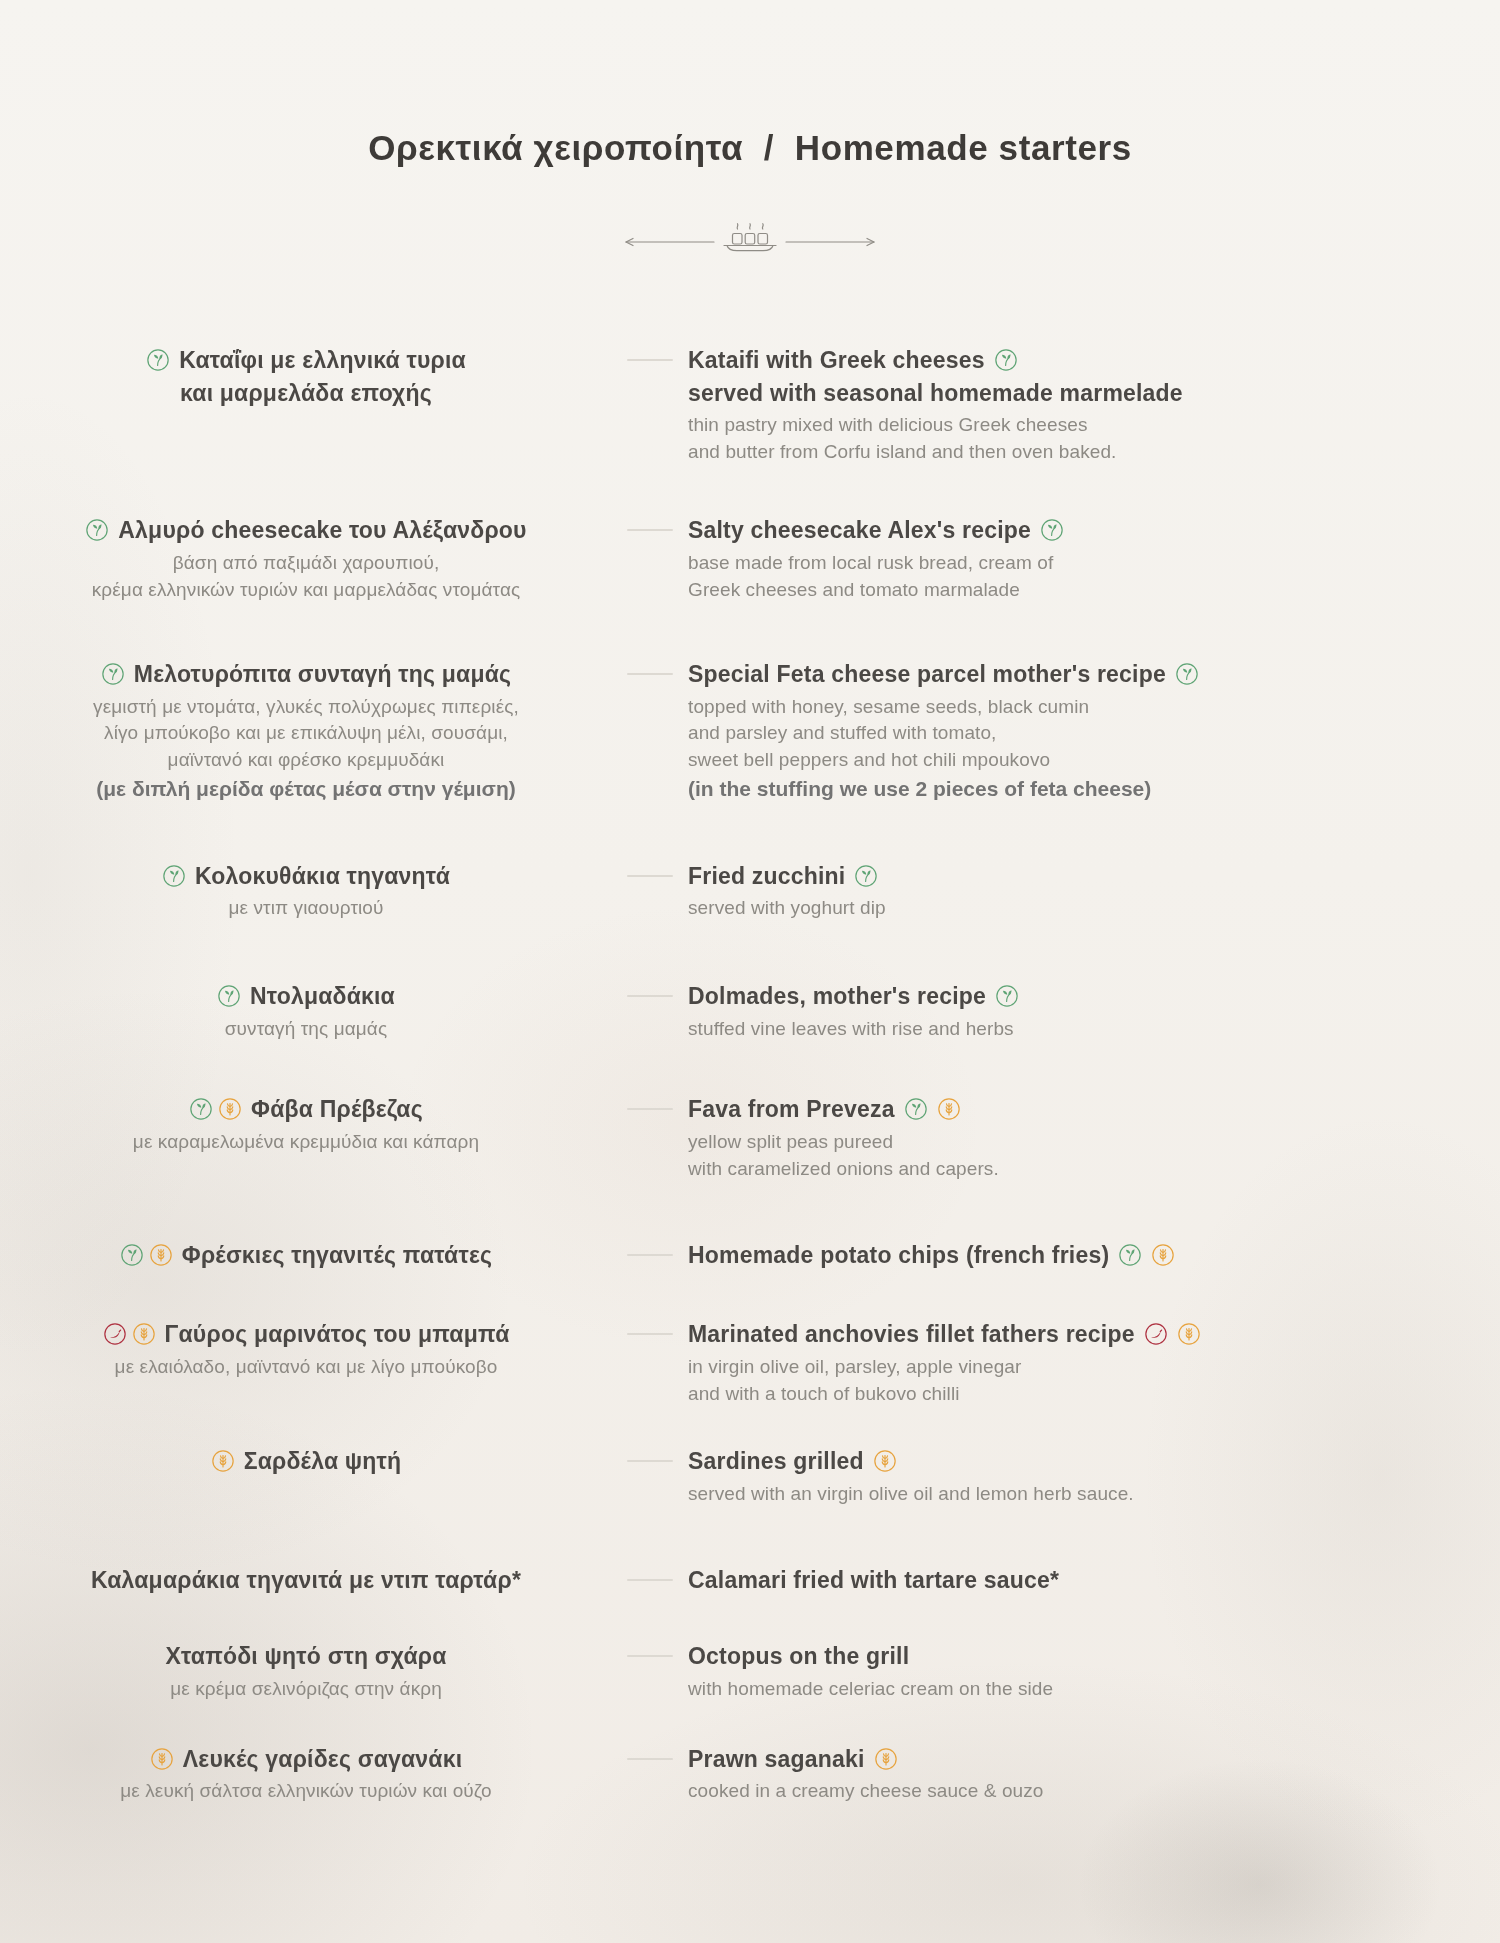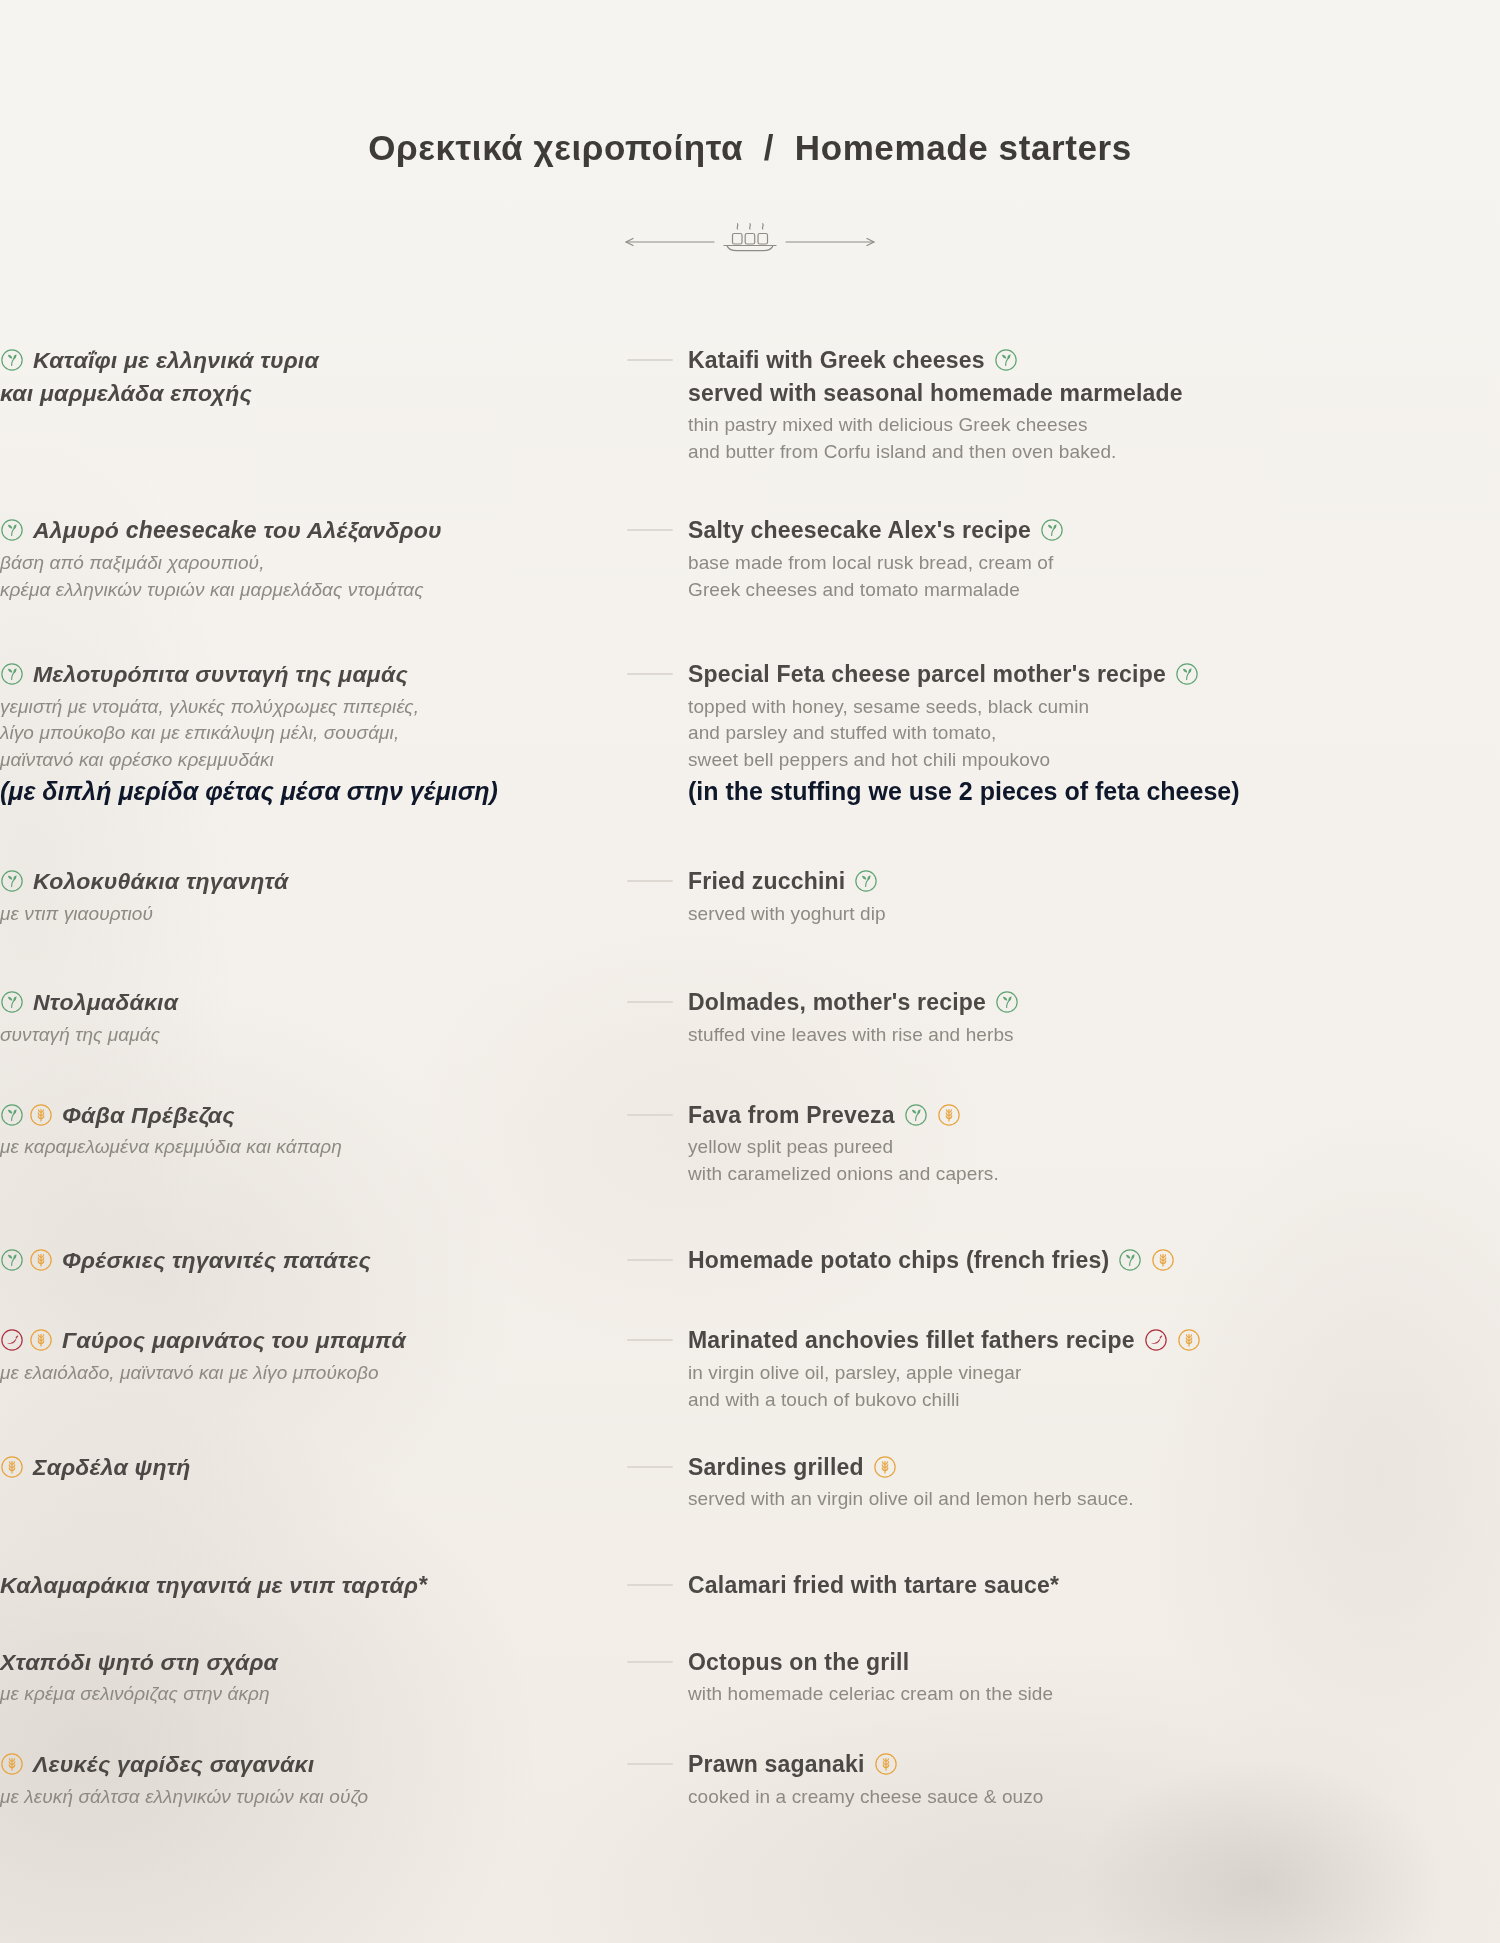--- a/index.html
+++ b/index.html
@@ -22,27 +22,27 @@
       radial-gradient(300px 700px at 2% 45%, rgba(150,140,130,.08), transparent 70%);
   }
   .menu{position:relative;z-index:1;padding-top:128px;}
   h1{
     margin:0;text-align:center;font-size:35px;font-weight:600;
     color:#3e3b38;letter-spacing:.6px;white-space:pre;
   }
   .ornament{width:260px;margin:40px auto 0;color:#8f8c86;display:block;}
   .items{margin-top:84px;}
   .item{display:grid;grid-template-columns:612px 76px 812px;align-items:start;}
-  .col.gr{text-align:left;font-style:italic;}
+  .col.gr{text-align:center;}
   .col.en{text-align:left;}
   .gutter{display:flex;justify-content:center;}
   .connector{width:46px;height:2px;background:#ddd9d2;margin-top:15px;border-radius:1px;}
   .title{font-size:23px;font-weight:700;color:#4b4845;line-height:1.42;letter-spacing:.2px;white-space:pre-line;}
   .desc{font-size:19px;font-weight:400;color:#8d8a84;line-height:1.42;margin-top:3px;white-space:pre-line;letter-spacing:.1px;}
-  .note{font-size:25px;font-weight:700;color:#0f172a;line-height:1.4;white-space:pre-line;}
+  .note{font-size:21px;font-weight:700;color:#737373;line-height:1.4;white-space:pre-line;}
   .icn{display:inline-block;width:24px;height:24px;vertical-align:-4px;}
   .gr .icn{margin-right:9px;}
   .gr .icn + .icn{margin-right:9px;margin-left:-4px;}
   .en .icn{margin-left:9px;}
   .icn svg{width:24px;height:24px;display:block;}
   .icn-veg{color:#5fa475;}
   .icn-wheat{color:#e7a33e;}
   .icn-chili{color:#ae3140;}
   .oc{fill:none;stroke:currentColor;stroke-width:1.3;}
   .st{fill:none;stroke:currentColor;stroke-width:1.25;stroke-linecap:round;}

